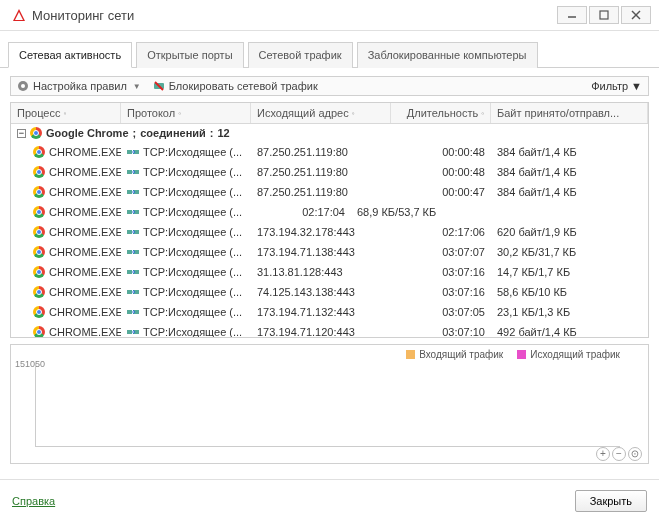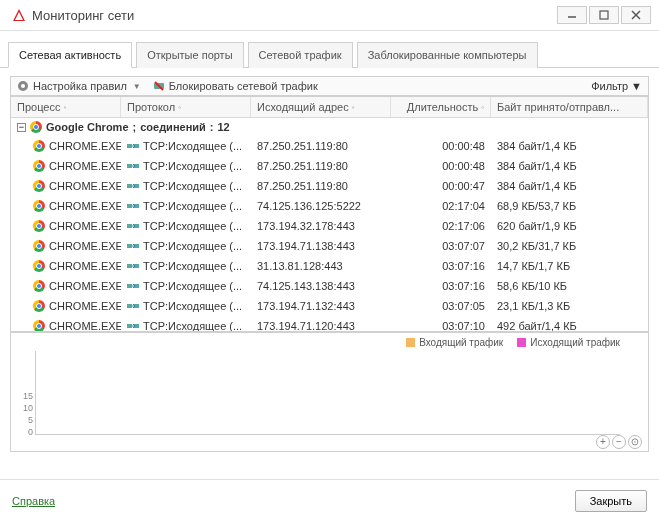--- a/index.html
+++ b/index.html
@@ -6,21 +6,21 @@
 body { font-family: Tahoma, Arial, sans-serif; font-size: 11px; color: #333; background: #fff; width: 659px; height: 522px; overflow: hidden; }
 .window { display: flex; flex-direction: column; height: 100%; }
 .titlebar { display: flex; align-items: center; justify-content: space-between; padding: 6px 8px 6px 12px; border-bottom: 1px solid #e0e0e0; }
 .titlebar-left { display: flex; align-items: center; gap: 6px; }
 .titlebar-title { font-size: 13px; color: #444; }
 .titlebar-controls { display: flex; gap: 2px; }
 .titlebar-btn { width: 30px; height: 18px; border: 1px solid #ccc; background: #f7f7f7; display: flex; align-items: center; justify-content: center; cursor: pointer; }
 .tabs { display: flex; padding: 10px 8px 0 8px; border-bottom: 1px solid #d0d0d0; gap: 4px; }
 .tab { padding: 6px 10px; border: 1px solid #d0d0d0; border-bottom: none; background: #f5f5f5; cursor: pointer; font-size: 11px; position: relative; top: 1px; color: #555; }
 .tab.active { background: #fff; border-bottom: 1px solid #fff; color: #222; }
-.content { flex: 1; padding: 8px 10px; display: flex; flex-direction: column; overflow: hidden; }
+.content { flex: 1; padding: 8px 10px; display: flex; flex-direction: column; gap: 6px; overflow: hidden; }
 .toolbar { display: flex; align-items: center; justify-content: space-between; border: 1px solid #d0d0d0; padding: 3px 6px; background: #fafafa; }
 .toolbar-left { display: flex; align-items: center; gap: 12px; }
 .toolbar-item { display: flex; align-items: center; gap: 4px; cursor: pointer; color: #444; }
 .toolbar-item .drop { font-size: 8px; color: #777; margin-left: 2px; }
 .filter { display: flex; align-items: center; gap: 3px; cursor: pointer; }
 .table-wrap { border: 1px solid #d0d0d0; flex: 0 0 auto; height: 236px; overflow: hidden; display: flex; flex-direction: column; }
 .table-head { display: flex; background: #f7f7f7; border-bottom: 1px solid #d8d8d8; font-size: 11px; color: #555; }
 .th { padding: 4px 6px; border-right: 1px solid #e0e0e0; display: flex; align-items: center; gap: 3px; overflow: hidden; white-space: nowrap; }
 .th .sort { font-size: 8px; color: #888; }
 .col-proc { width: 110px; }
@@ -34,21 +34,21 @@
 .row { display: flex; align-items: center; font-size: 11px; color: #333; padding: 2px 0; }
 .td { padding: 2px 6px; overflow: hidden; white-space: nowrap; text-overflow: ellipsis; display: flex; align-items: center; gap: 4px; }
 .chrome-ico { width: 12px; height: 12px; border-radius: 50%; background: conic-gradient(#ea4335 0 120deg, #34a853 120deg 240deg, #fbbc05 240deg 360deg); position: relative; flex-shrink: 0; }
 .chrome-ico::after { content: ''; position: absolute; inset: 3px; background: #4285f4; border-radius: 50%; border: 1px solid #fff; }
 .net-ico { width: 12px; height: 12px; flex-shrink: 0; }
 .chart-area { border: 1px solid #d0d0d0; padding: 4px 6px 2px 6px; position: relative; height: 120px; }
 .legend { position: absolute; top: 4px; right: 28px; display: flex; gap: 14px; font-size: 10px; color: #555; }
 .legend-item { display: flex; align-items: center; gap: 4px; }
 .swatch { width: 9px; height: 9px; }
 .chart { position: absolute; left: 24px; right: 28px; top: 18px; bottom: 16px; border-left: 1px solid #ccc; border-bottom: 1px solid #ccc; }
-.ylabels { position: absolute; left: 4px; top: 14px; bottom: 14px; width: 18px; display: flex; flex-direction: column; justify-content: space-between; font-size: 9px; color: #888; text-align: right; margin-top: 44px; }
+.ylabels { position: absolute; left: 4px; top: 14px; bottom: 14px; width: 18px; display: flex; flex-direction: row; justify-content: space-between; font-size: 9px; color: #888; text-align: right; }
 .bars { position: absolute; inset: 0; display: flex; align-items: flex-end; gap: 1px; padding: 0 2px; }
 .bar { flex: 1; display: flex; flex-direction: column; justify-content: flex-end; }
 .bar-out { background: #e84fc9; width: 100%; }
 .bar-in { background: #f5b860; width: 100%; }
 .zoom-ctrl { position: absolute; right: 6px; bottom: 2px; display: flex; gap: 2px; font-size: 11px; color: #777; }
 .zoom-btn { width: 14px; height: 14px; border: 1px solid #bbb; border-radius: 50%; display: flex; align-items: center; justify-content: center; cursor: pointer; font-size: 10px; line-height: 1; }
 .footer { display: flex; justify-content: space-between; align-items: center; padding: 10px 12px; border-top: 1px solid #e0e0e0; }
 .link { color: #2a7a2a; text-decoration: underline; cursor: pointer; }
 .btn { padding: 4px 14px; border: 1px solid #aaa; background: linear-gradient(#fff,#eee); cursor: pointer; font-size: 11px; border-radius: 2px; }
 </style>
@@ -229,23 +229,20 @@
             </div>
             <div class="td col-proto">
               <svg class="net-ico" viewBox="0 0 12 12">
                 <rect x="0" y="4" width="5" height="4" fill="#5a9"></rect>
                 <rect x="7" y="4" width="5" height="4" fill="#5a9"></rect>
                 <path d="M5 6h2" stroke="#37c" stroke-width="1"></path>
                 <path d="M6 4l2 2-2 2" fill="none" stroke="#37c" stroke-width="1"></path>
               </svg>
               <span>TCP:Исходящее (...</span>
             </div>
-            <div class="td col-addr">
-              <span>74.125.136.125:5222</span>
-            </div>
             <div class="td col-dur" style="justify-content:flex-end">
               <span>02:17:04</span>
             </div>
             <div class="td col-bytes">
               <span>68,9 КБ/53,7 КБ</span>
             </div>
           </div>
           <div class="row">
             <div class="td col-proc" style="padding-left:22px">
               <span class="chrome-ico"></span>

